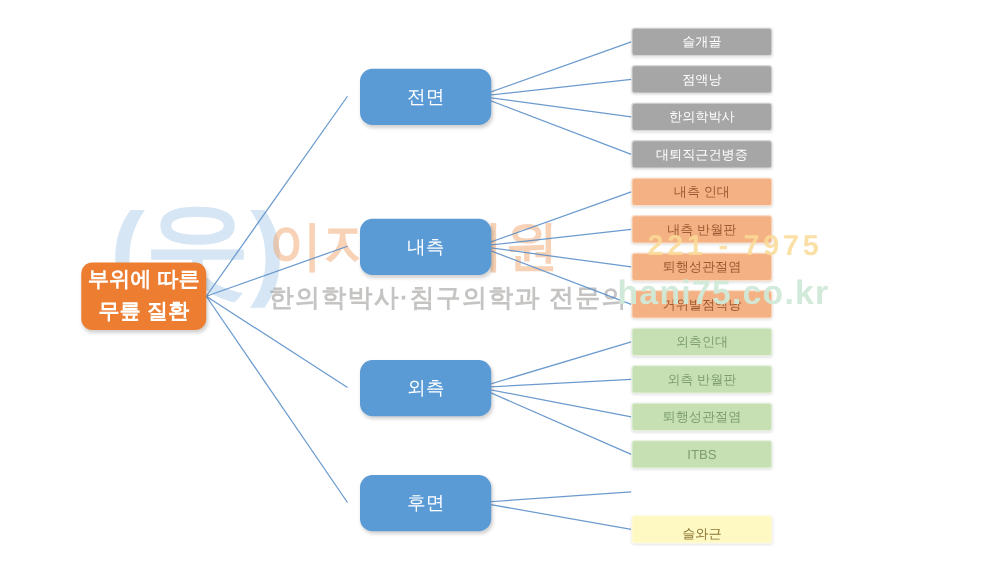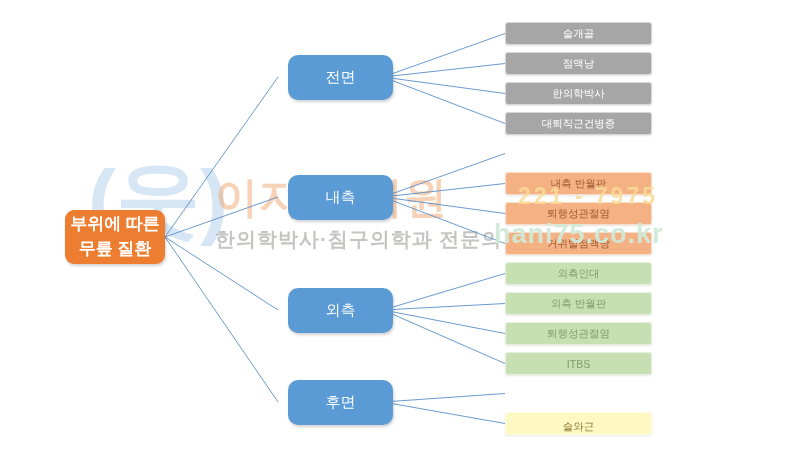--- a/index.html
+++ b/index.html
@@ -15,21 +15,21 @@
   .root{
     left:65px;top:210px;width:100px;height:54px;border-radius:9px;
     font-size:17px;font-weight:600;line-height:1.45;
     box-shadow:1px 2px 3px rgba(0,0,0,.18);
   }
   .branch{
     left:288px;width:105px;height:45px;border-radius:10px;
     font-size:15px;box-shadow:1px 2px 3px rgba(0,0,0,.18);
   }
   .leaf{
-    left:505px;width:147px;height:23px;border-radius:3px;
+    left:505px;width:113px;height:23px;border-radius:3px;
     font-size:10.5px;border:1px solid rgba(255,255,255,.55);
     box-shadow:0 1px 2px rgba(0,0,0,.10);
   }
   #lines{position:absolute;left:0;top:0;z-index:2;pointer-events:none;}
   .node{z-index:3;}
   .wm{position:absolute;pointer-events:none;white-space:nowrap;line-height:1;}
   #wm-logo{left:88px;top:158px;font-size:84px;font-weight:bold;
     color:rgba(91,155,213,.25);z-index:1;}
   #wm-title{left:215px;top:176px;font-size:43px;font-weight:bold;
     letter-spacing:1px;color:rgba(240,166,110,.50);z-index:1;}
@@ -88,20 +88,23 @@
     </div>
     <div class="node leaf" style="top: 82px; background: rgb(166, 166, 166); color: rgb(255, 255, 255);">
       <span>한의학박사</span>
     </div>
     <div class="node leaf" style="top: 112px; background: rgb(166, 166, 166); color: rgb(255, 255, 255); justify-content: center;">
       <span>대퇴직근건병증</span>
     </div>
     <div class="node branch" style="top: 174.5px; background: rgb(91, 155, 213); color: rgb(255, 255, 255);">
       <span>내측</span>
     </div>
+    <div class="node leaf" style="top: 142px; background: rgb(244, 177, 131); color: rgb(156, 90, 51);">
+      <span>내측 인대</span>
+    </div>
     <div class="node leaf" style="top: 172px; background: rgb(244, 177, 131); color: rgb(156, 90, 51);">
       <span>내측 반월판</span>
     </div>
     <div class="node leaf" style="top: 202px; background: rgb(244, 177, 131); color: rgb(156, 90, 51);">
       <span>퇴행성관절염</span>
     </div>
     <div class="node leaf" style="top: 232px; background: rgb(244, 177, 131); color: rgb(156, 90, 51);">
       <span>거위발점액낭</span>
     </div>
     <div class="node branch" style="top: 287.5px; background: rgb(91, 155, 213); color: rgb(255, 255, 255);">

